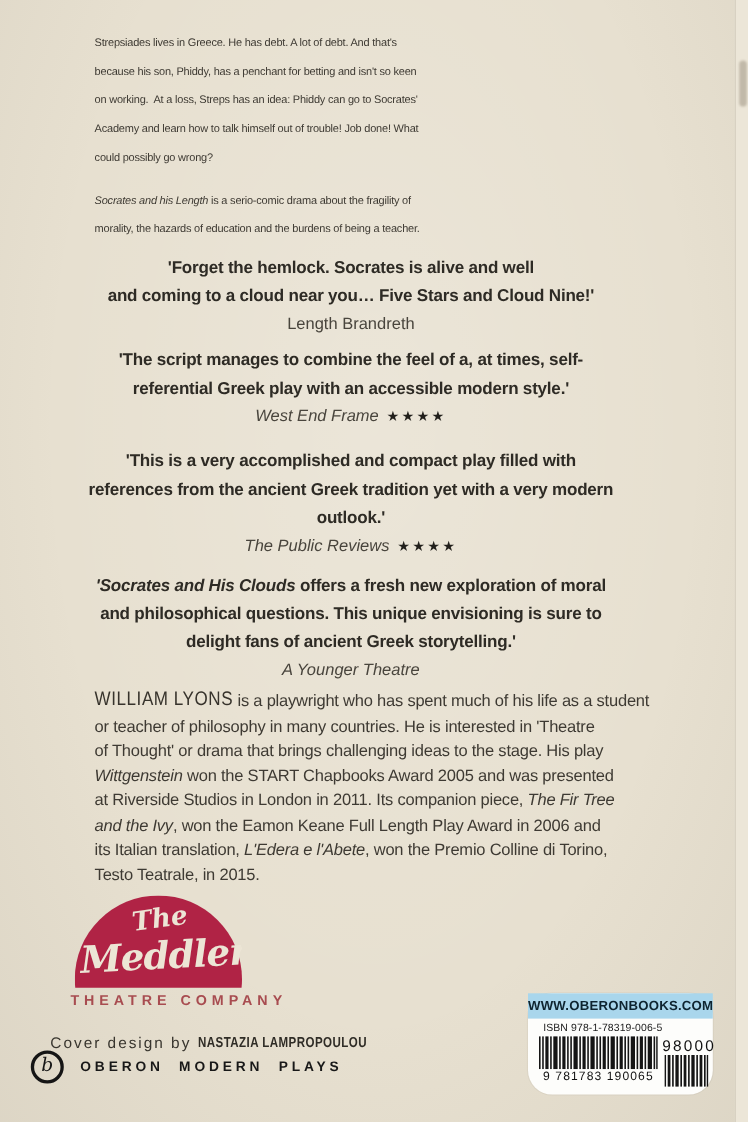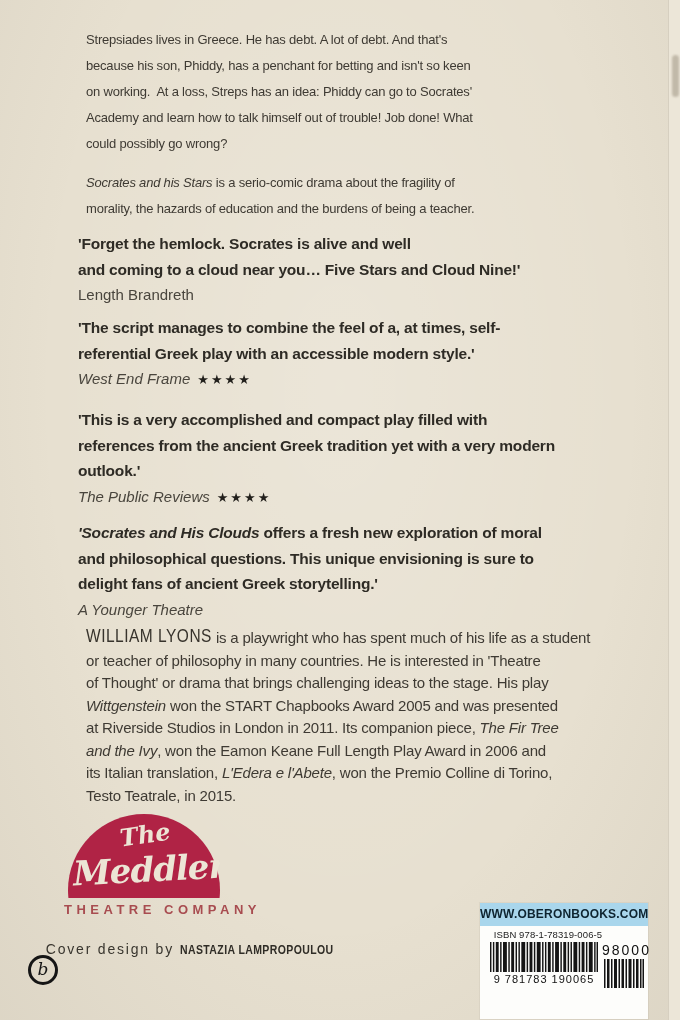--- a/index.html
+++ b/index.html
@@ -13,24 +13,24 @@
     background-image:radial-gradient(ellipse at 50% 38%, rgba(255,255,255,.18), rgba(0,0,0,0) 60%, rgba(90,80,60,.07) 100%);
     font-family:"Liberation Sans", sans-serif; color:var(--text);
   }
   .edge-strip{position:absolute; top:0; right:0; width:11px; height:1020px;
     background:#ece6d8; border-left:1px solid #d6cfc0;}
   .edge-smudge{position:absolute; top:55px; right:1px; width:7px; height:42px;
     background:#8f8471; opacity:.45; border-radius:4px; filter:blur(1px);}
   section{position:absolute;}
   .nw{white-space:pre;}
   
-  .syn{left:86px; width:560px; font-size:13px; line-height:26px; letter-spacing:-.2px; color:var(--text);}
+  .syn{left:86px; width:560px; font-size:10px; line-height:26px; letter-spacing:-.2px; color:var(--text);}
   .syn i{font-style:italic;}
   
-  .quote{left:78px; width:512px; color:var(--quote-text);}
+  .quote{left:63px; width:512px; text-align:center; color:var(--quote-text);}
   .qline{font-weight:700; font-size:15.5px; line-height:25.5px; letter-spacing:-.2px; white-space:pre;}
   .qline i{font-style:italic;}
   .attr{font-size:15px; line-height:25.5px; color:#49453d; white-space:pre;}
   .attr .attr-name.it{font-style:italic;}
   .stars{font-style:normal; font-size:13px; letter-spacing:2px; color:#211f1b; margin-left:7px;}
   
   .bio{left:86px; width:560px; font-size:15px; line-height:22.5px; letter-spacing:-.2px;}
   .bio .bline{white-space:pre;}
   .bio i{font-style:italic;}
   .bio-name{display:inline-block; font-size:15.5px; letter-spacing:.5px; transform:scaleY(1.15);
@@ -53,22 +53,22 @@
     color:#2f2c26; transform:scaleY(1.25); transform-origin:left bottom; margin-left:6px;}
   
   .publisher{left:28px; top:955px; display:flex; align-items:center;}
   .oberon-circle{width:24px; height:24px; border:3px solid #151515; border-radius:50%;
     display:flex; align-items:center; justify-content:center;}
   .oberon-b{font-family:"DejaVu Serif", serif; font-style:italic; font-size:17px; color:#151515;
     transform:translateY(-1px);}
   .oberon-text{margin-left:15px; font-weight:700; font-size:12.5px; letter-spacing:3.5px;
     word-spacing:7px; color:#181818; white-space:pre;}
   
-  .barcode-box{left:480px; top:903px; width:168px; height:116px; background:#fdfdfb;
-    box-shadow:0 0 0 1px rgba(0,0,0,0.04);}
+  .barcode-box{left:480px; top:903px; width:168px; height:92px; background:#fdfdfb;
+    box-shadow:0 0 0 1px rgba(0,0,0,0.04);border-radius:22px;}
   .web-band{height:23px; line-height:23px; background:var(--banner-blue); text-align:center;
     font-weight:700; font-size:12px; letter-spacing:.2px; color:#0e2430; white-space:pre;}
   .isbn{margin:3px 0 1px 6px; width:124px; text-align:center; font-size:9.5px;
     letter-spacing:.1px; color:#222; white-space:pre;}
   .ean-row{display:flex; padding:1px 6px 0 10px;}
   .ean-main{width:108px;}
   .bars-main{display:block; width:108px; height:30px;}
   .ean-digits{font-size:11px; letter-spacing:1px; color:#111; text-align:center;
     margin-top:1px; white-space:pre;}
   .ean-supp{width:44px; margin-left:4px; text-align:center;}
@@ -82,21 +82,21 @@
 
   <section class="syn" style="top:27px">
     <div class="nw">Strepsiades lives in Greece. He has debt. A lot of debt. And that's</div>
     <div class="nw">because his son, Phiddy, has a penchant for betting and isn't so keen</div>
     <div class="nw">on working.  At a loss, Streps has an idea: Phiddy can go to Socrates'</div>
     <div class="nw">Academy and learn how to talk himself out of trouble! Job done! What</div>
     <div class="nw">could possibly go wrong?</div>
   </section>
 
   <section class="syn" style="top:170px">
-    <div class="nw"><i>Socrates and his Stars</i><span> is a serio-comic drama about the fragility of</span></div>
+    <div class="nw"><i>Socrates and his Length</i><span> is a serio-comic drama about the fragility of</span></div>
     <div class="nw">morality, the hazards of education and the burdens of being a teacher.</div>
   </section>
 
   <section class="quote" style="top:231px">
     <div class="qline">'Forget the hemlock. Socrates is alive and well</div>
     <div class="qline">and coming to a cloud near you… Five Stars and Cloud Nine!'</div>
     <div class="attr"><span class="attr-name">Length Brandreth</span></div>
   </section>
 
   <section class="quote" style="top:315px">
@@ -140,20 +140,21 @@
   </section>
 
   <section class="credit">
     <span class="credit-prefix">Cover design by</span><span class="credit-name">NASTAZIA LAMPROPOULOU</span>
   </section>
 
   <section class="publisher">
     <div class="oberon-circle">
       <span class="oberon-b">b</span>
     </div>
+    <div class="oberon-text">OBERON MODERN PLAYS</div>
   </section>
 
   <section class="barcode-box">
     <div class="web-band">WWW.OBERONBOOKS.COM</div>
     <div class="isbn">ISBN 978-1-78319-006-5</div>
     <div class="ean-row">
       <div class="ean-main">
         <svg class="bars-main" viewBox="0 0 112 30" preserveAspectRatio="none">
           <g fill="#151515">
             <rect x="0" width="1.5" y="0" height="30"></rect>

